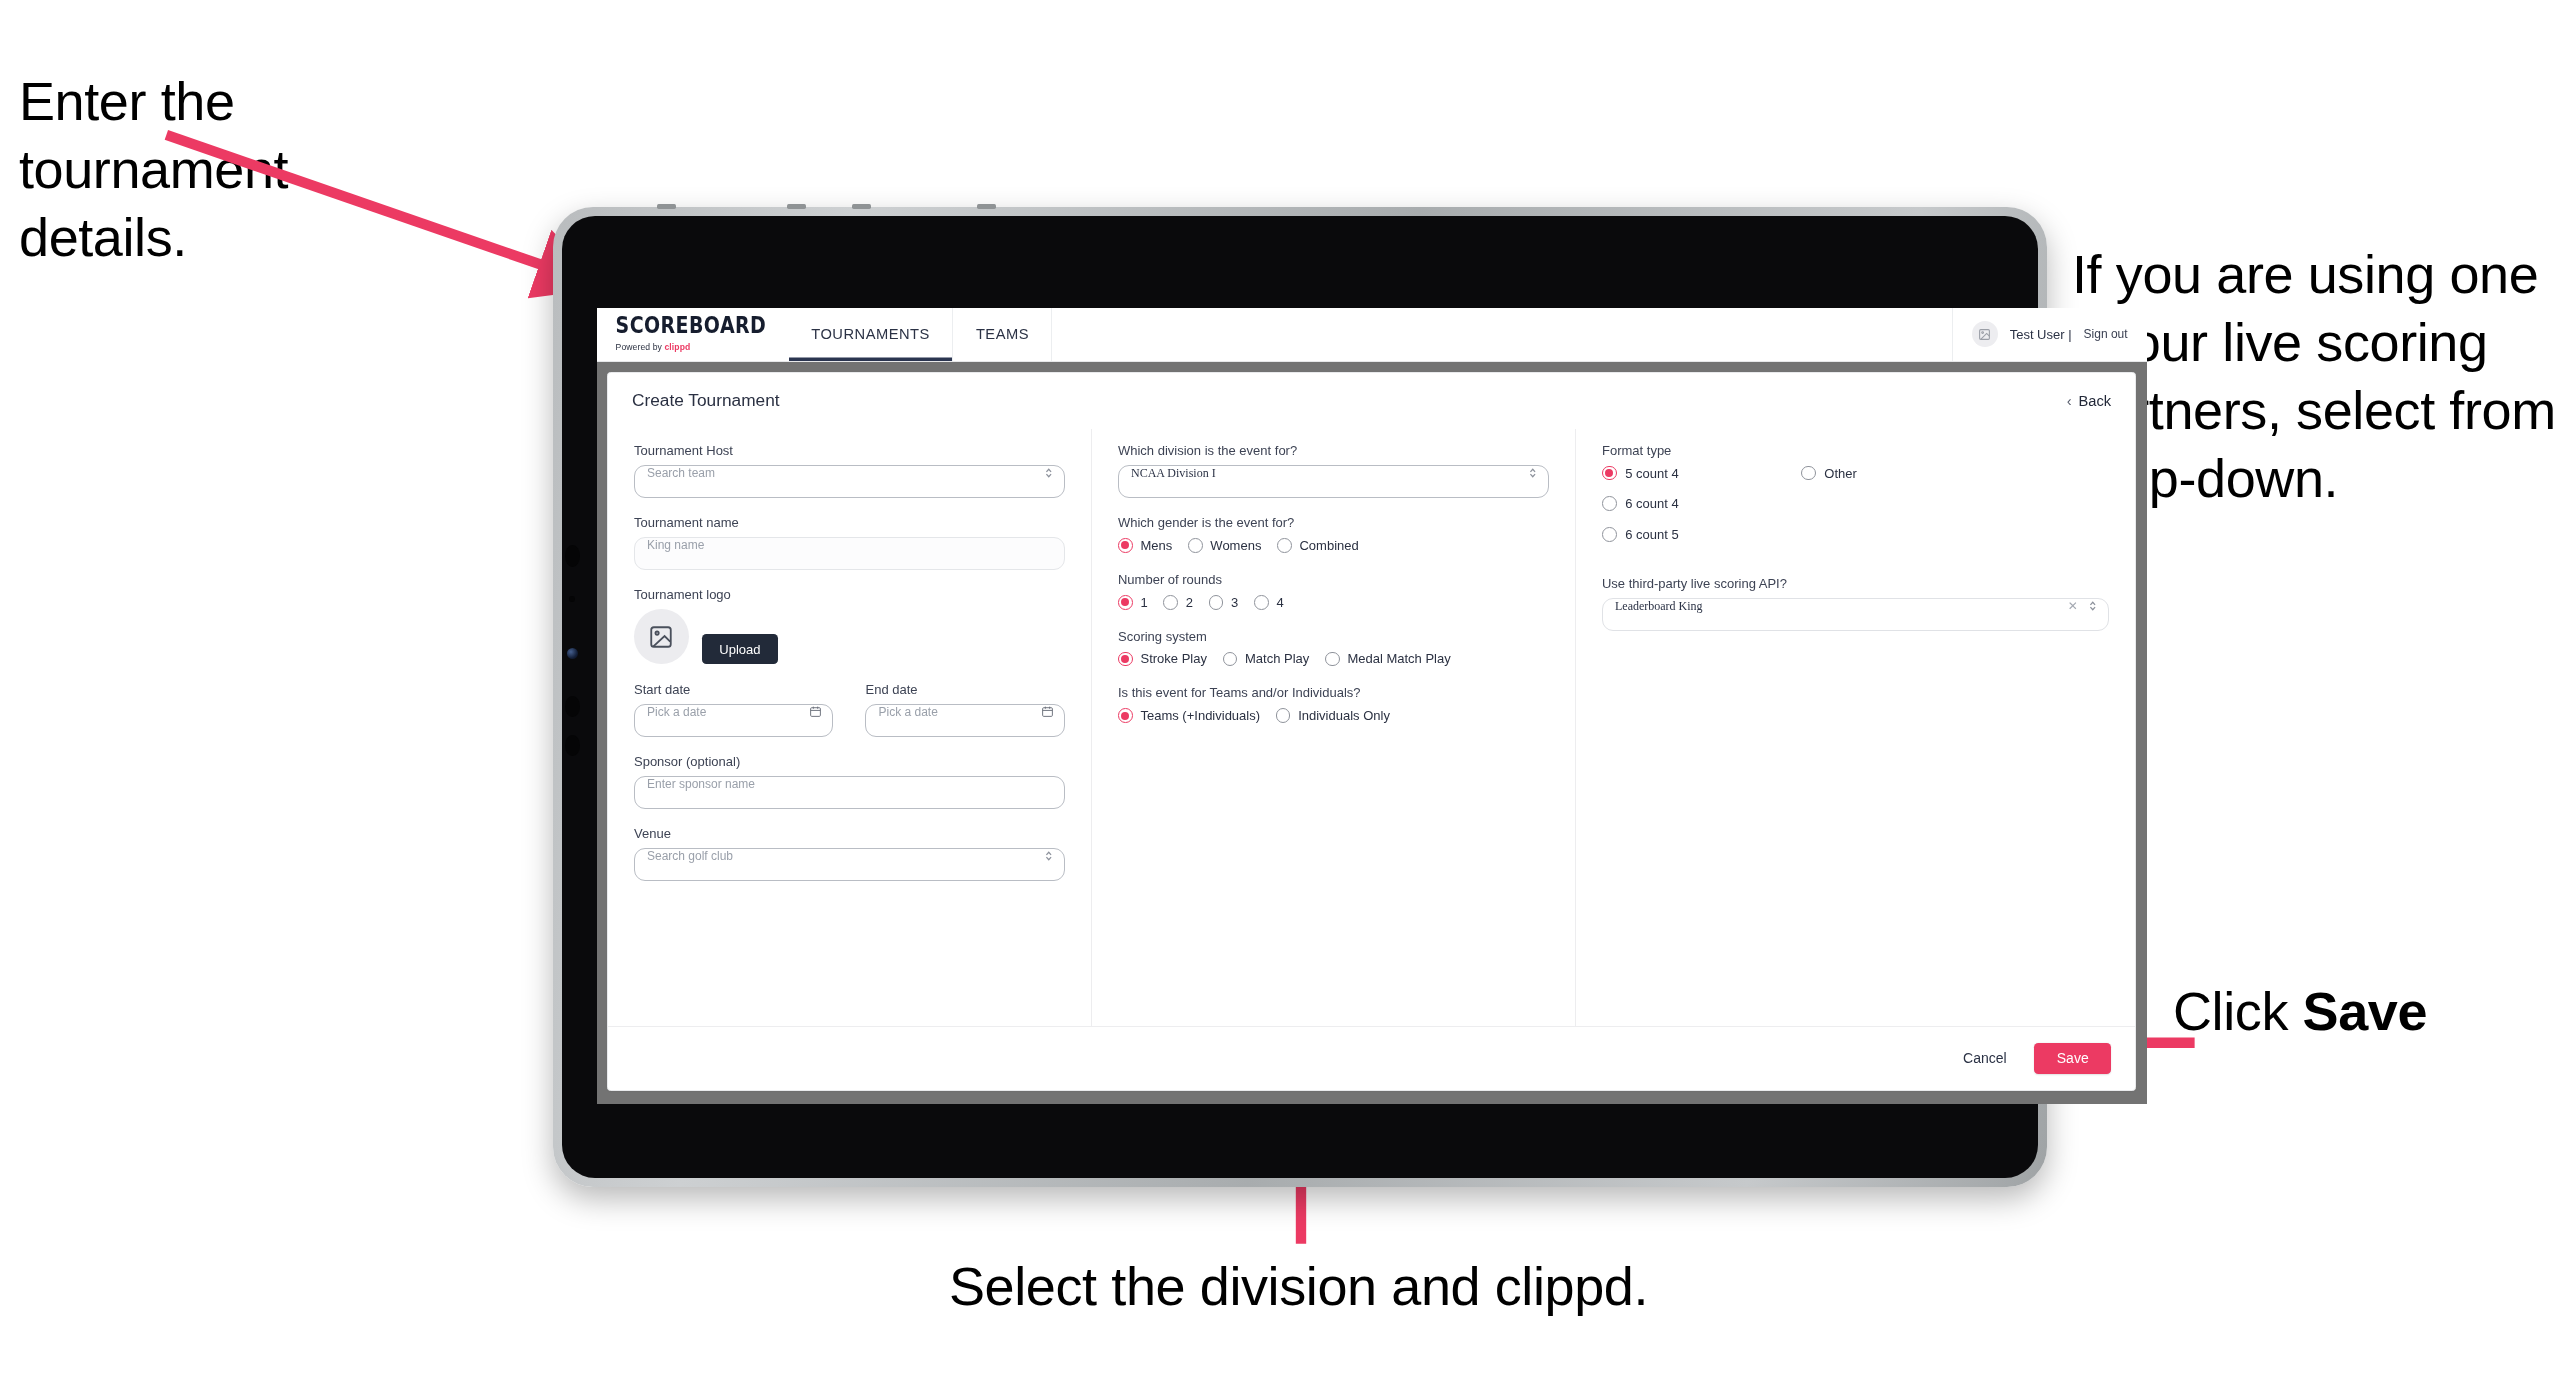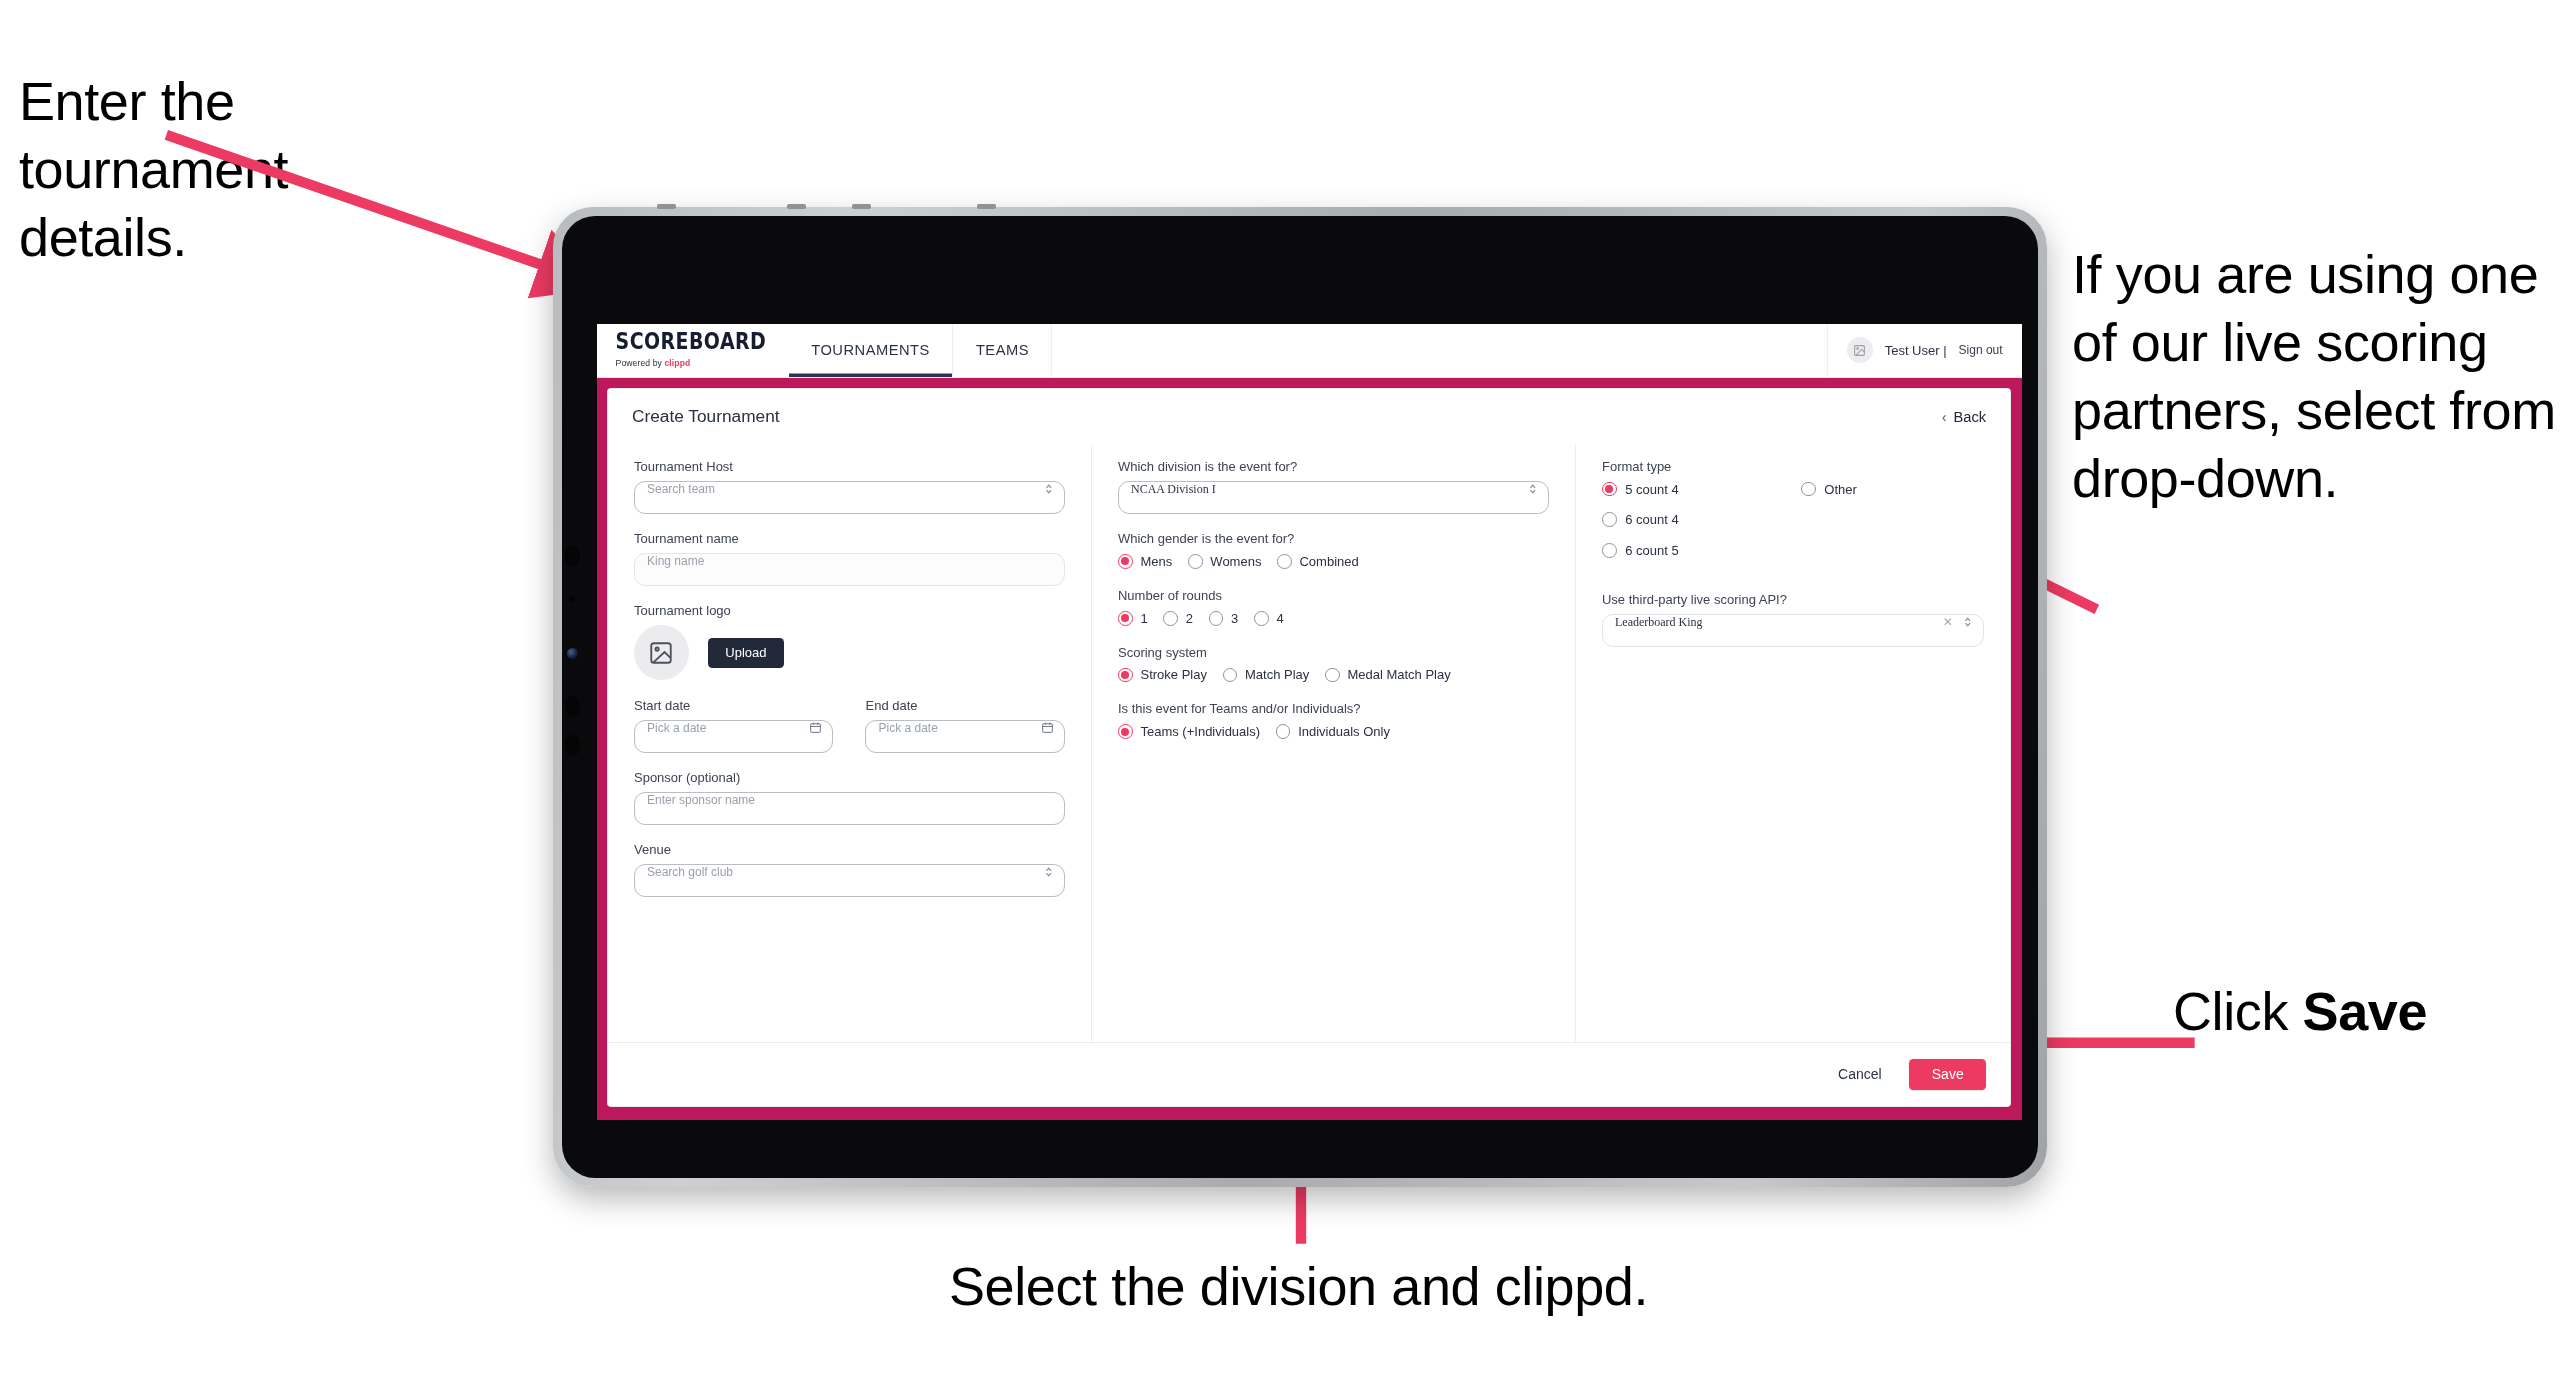--- a/index.html
+++ b/index.html
@@ -49,23 +49,23 @@
   .bezel-cam    { position: absolute; left: 5.2px; top: 432px; width: 11.2px; height: 11.2px;
                   border-radius: 50%; background: radial-gradient(circle at 35% 35%, #46608f 0%, #14203a 60%, #05070d 100%); }
   .bezel-btn.b3 { left: 3.5px;  top: 480px; width: 14.7px; height: 21.6px; }
   .bezel-btn.b4 { left: 3.5px;  top: 519px; width: 14.7px; height: 21.6px; }
   .top-notch { position: absolute; top: -2.6px; left: 104px; width: 363px; height: 6px; }
   .top-notch i { position:absolute; top:0; width: 19px; height: 4.3px; background:#8f9395; border-radius: 1.7px; display:block; }
 
   
   .app {
     position: absolute;
-    left: 35px; top: 108px;
-    width: 1425px; height: 796px;
-    background: #be185d;
+    left: 35px; top: 92px;
+    width: 1550px; height: 796px;
+    background: #737373;
     overflow: hidden;
   }
 
   
   .topbar {
     height: 54px; background: #ffffff;
     display: flex; align-items: stretch;
     border-bottom: 0.9px solid #e7e8ea;
     position: relative;
   }
@@ -130,21 +130,21 @@
     padding: 0 10.4px 0 12px;
     font-size: 12px; color: #9aa0aa;
     position: relative;
   }
   .inp.filled { color: #2b3245; font-family: Liberation Serif, serif; }
   .inp.flat { border:0.9px solid #e4e6e9; background:#fcfcfd; }
   .inp .val { flex:1; white-space: nowrap; overflow: hidden; }
   .stepper { color:#8d929c; font-size: 11.2px; line-height: 1; display:flex; flex-direction:column; gap:0.9px;}
   .clear-x { color:#a3a8b1; font-size: 12px; margin-right: 10.4px; }
 
-  .logo-row { display: flex; align-items: center; gap: 19px; margin-bottom: 5.2px; }
+  .logo-row { display: flex; align-items: flex-end; gap: 13px; margin-bottom: 5.2px; }
   .logo-circle {
     width: 55px; height: 55px; border-radius: 50%; background:#ececef;
     display:flex; align-items:center; justify-content:center; color:#4a505c;
   }
   .upload-btn {
     background:#222a39; color:#fff; font-size: 13px;
     padding: 7.8px 17.3px; border-radius: 4.3px; cursor:pointer;
   }
 
   .date-row { display: flex; gap: 32px; }

